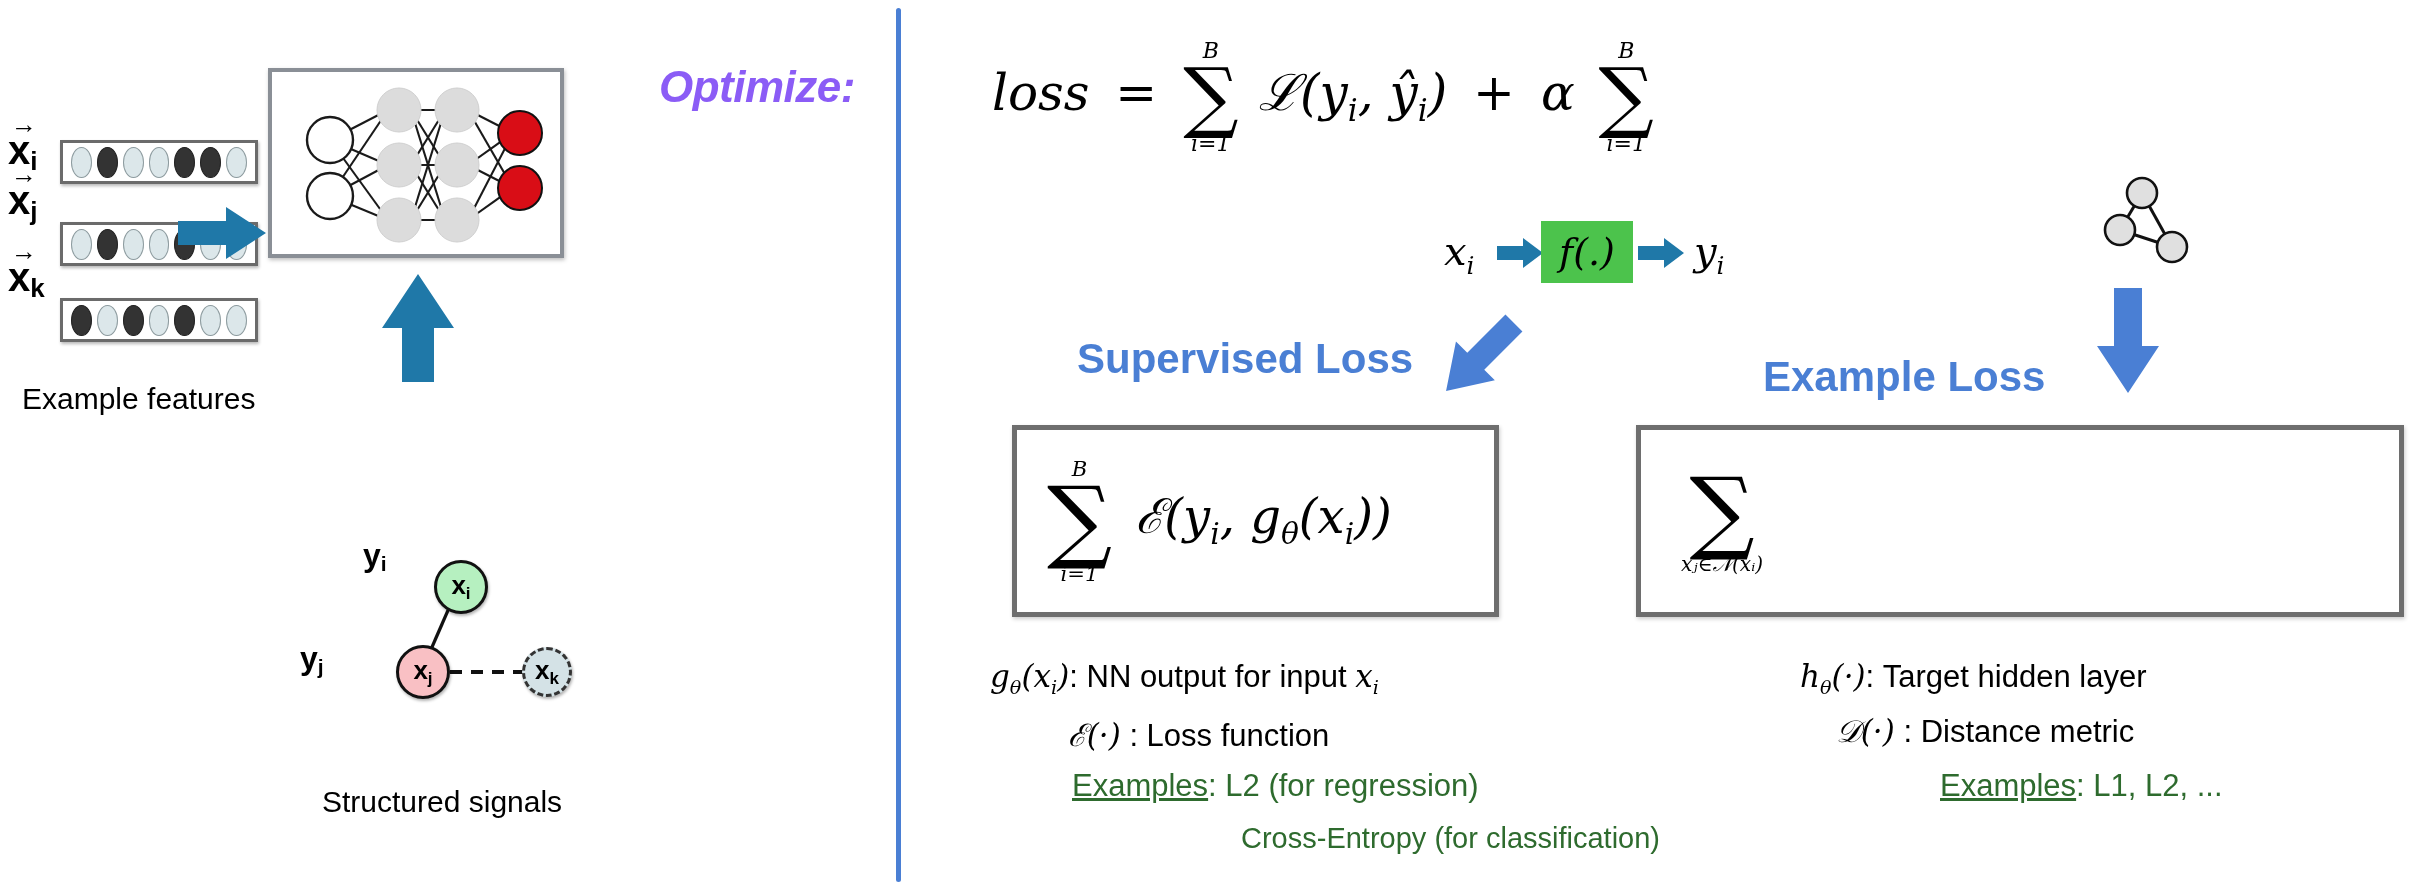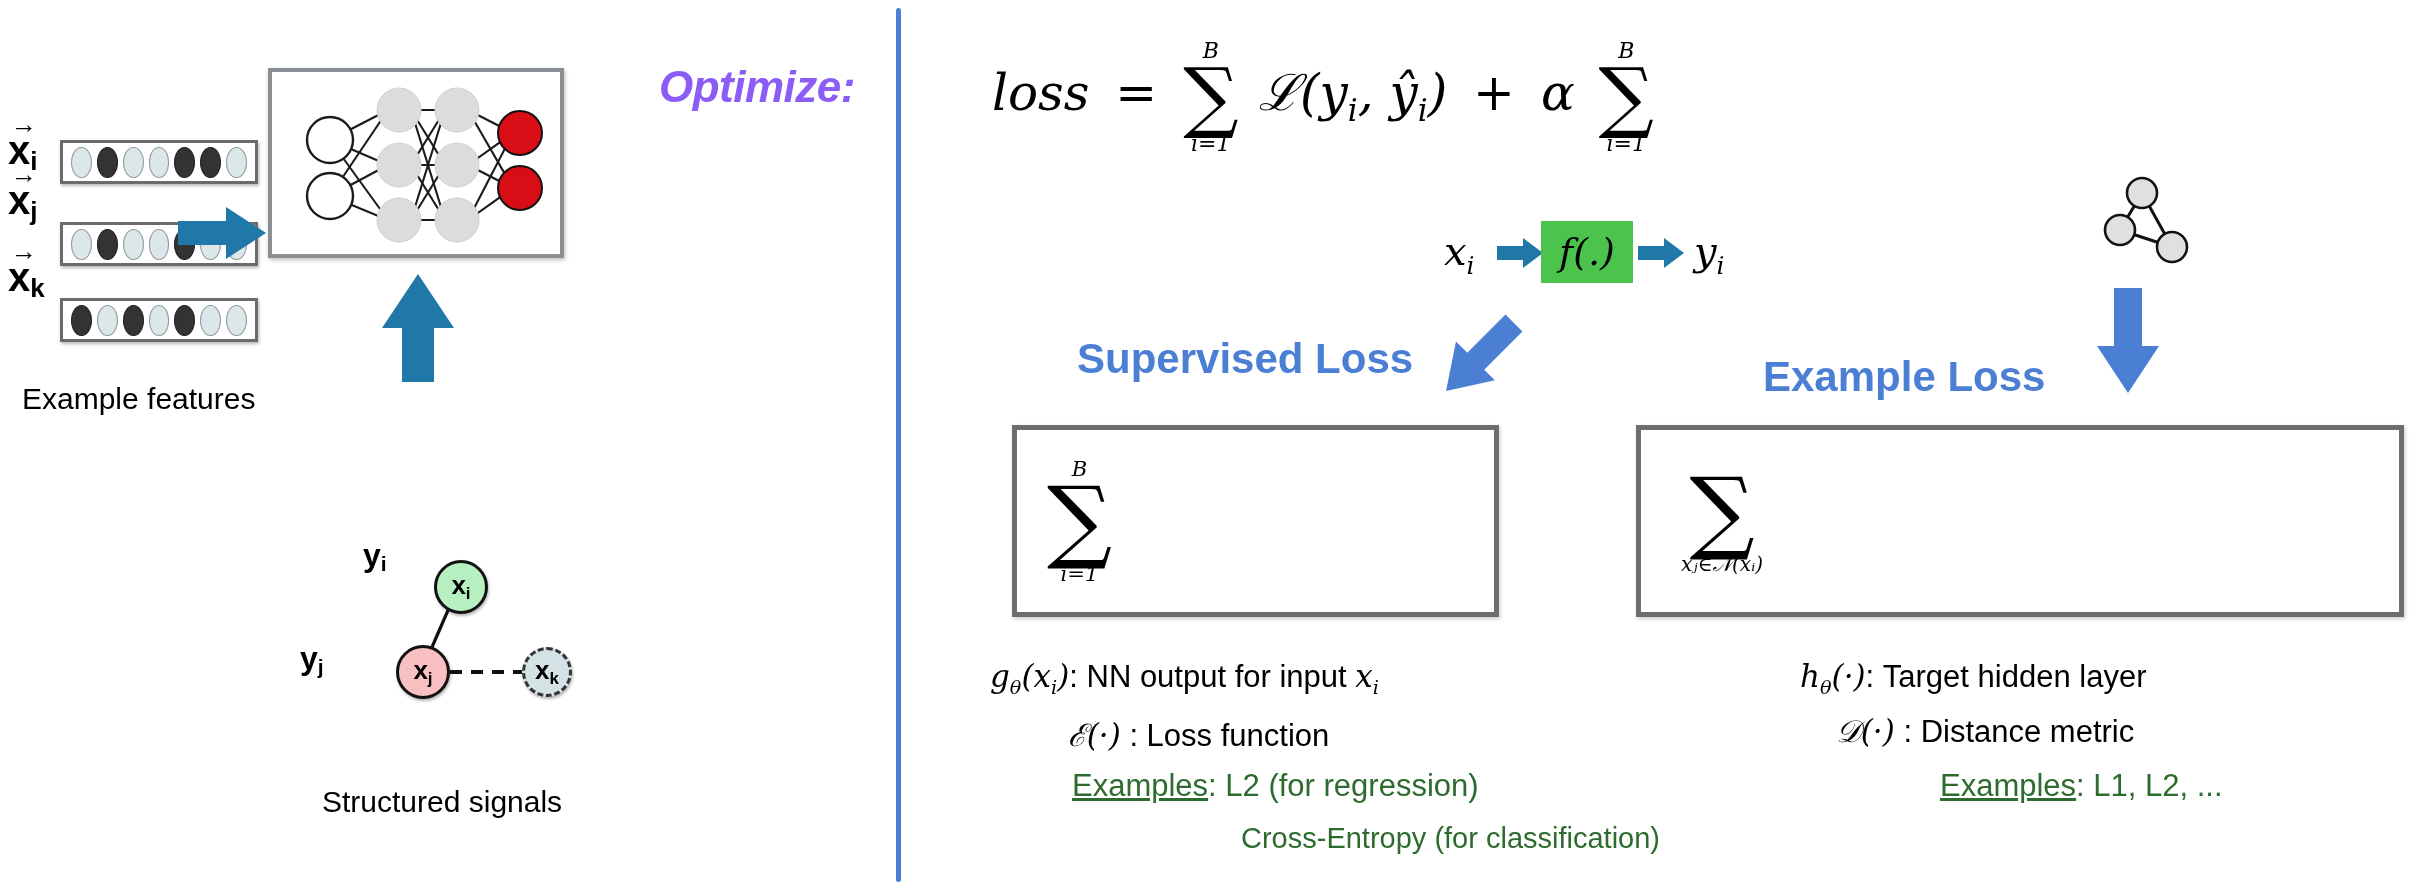--- a/index.html
+++ b/index.html
@@ -288,20 +288,23 @@
   <polygon fill="#4a7fd4" points="21,0 49,0 49,58 66,58 35,105 4,58 21,58"></polygon>
 </svg>
 
 <div class="abs lossbox" style="left:1012px;top:425px;width:487px;height:192px;">
   <div class="formula" style="font-size:48px;padding-left:30px;">
     <span class="sumstack">
       <span class="top">B</span>
       <span class="big" style="font-size:1.9em;">∑</span>
       <span class="bot">i=1</span>
     </span>
+    <span class="it" style="margin-left:8px;">
+      <span>ℰ(y</span><sub>i</sub><span>, g</span><sub>θ</sub><span>(x</span><sub>i</sub><span>))</span>
+    </span>
   </div>
 </div>
 
 <div class="abs lossbox" style="left:1636px;top:425px;width:768px;height:192px;">
   <div class="formula" style="font-size:48px;padding-left:40px;">
     <span class="sumstack">
       <span class="big" style="font-size:1.9em;">∑</span>
       <span class="bot" style="font-size:.42em;">xⱼ∈𝒩(xᵢ)</span>
     </span>
   </div>

